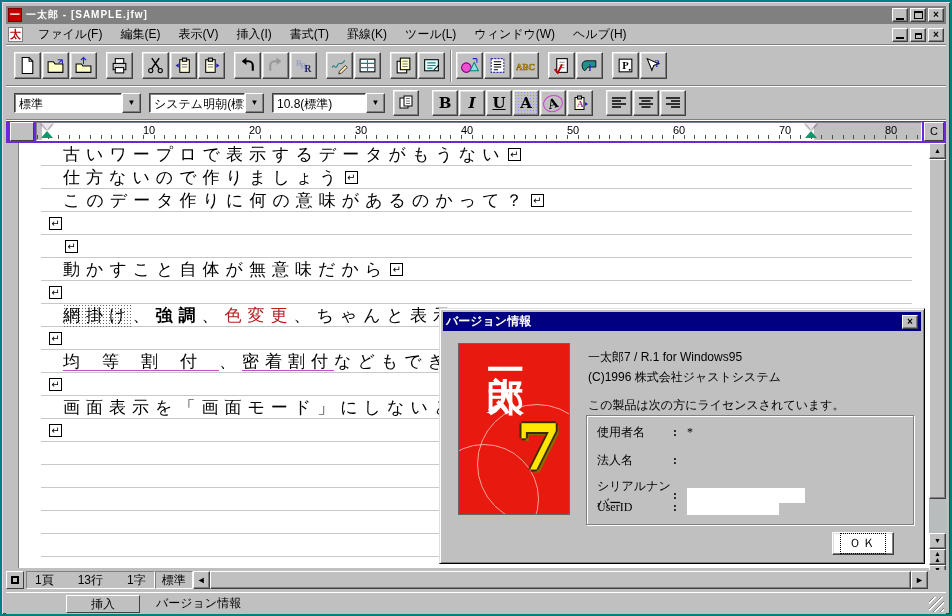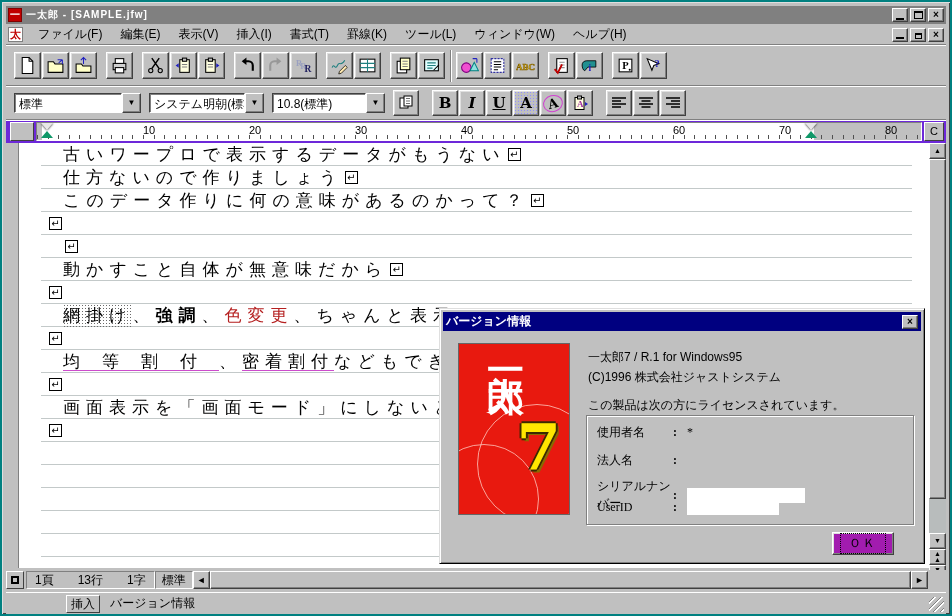--- a/index.html
+++ b/index.html
@@ -106,22 +106,22 @@
              padding:0 6px; font-size:12px; }
   .hscroll { flex:1; height:18px; display:flex; align-items:center; background:#b8bcbc; }
   .hthumb { flex:1; height:18px; background:#c0c0c0; border:1px solid; border-color:#fff #404040 #404040 #fff;
             box-shadow: inset -1px -1px 0 #808080; }
   .hbtn { width:17px; height:18px; background:#c0c0c0; border:1px solid; border-color:#fff #404040 #404040 #fff;
           box-shadow: inset -1px -1px 0 #808080; font-size:9px; text-align:center; line-height:16px; }
 
   
   .bottombar { position:absolute; left:4px; top:590px; right:4px; height:22px; background:#c0c0c0;
                border-top:1px solid #fff; display:flex; align-items:center; padding-left:60px; }
-  .modebox { height:18px; padding:0 4px; background:#c0c0c0; border:1px solid; border-color:#fff #404040 #404040 #fff;
-             font-size:12px; line-height:16px; margin-right:10px; }
+  .modebox { height:18px; padding:0 24px; background:#c0c0c0; border:1px solid; border-color:#fff #404040 #404040 #fff;
+             font-size:12px; line-height:16px; margin-right:16px; }
   .botmsg { font-size:12px; }
   .grip { position:absolute; right:2px; bottom:2px; width:15px; height:15px;
           background:repeating-linear-gradient(135deg, transparent 0 3px, #808080 3px 4px, #fff 4px 5px); }
 
   
   .dialog { position:absolute; left:437px; top:306px; width:486px; height:256px; background:#c0c0c0;
             border:1px solid; border-color:#dfdfdf #000 #000 #dfdfdf;
             box-shadow: inset 1px 1px 0 #fff, inset -1px -1px 0 #808080; z-index:50; }
   .dlg-title { position:absolute; left:3px; top:3px; right:3px; height:19px; background:#000080; color:#fff;
                display:flex; align-items:center; padding:0 3px; font-weight:bold; font-size:12px; }
@@ -136,21 +136,21 @@
                 text-shadow:2px 0 0 #3a2a00,-2px 0 0 #3a2a00,0 2px 0 #3a2a00,0 -2px 0 #3a2a00,3px 3px 0 #8a6a00; }
   .dlg-product { position:absolute; left:148px; top:40px; font-size:12px; }
   .dlg-copy { position:absolute; left:148px; top:60px; font-size:12px; }
   .dlg-license { position:absolute; left:148px; top:88px; font-size:12px; }
   .groupbox { position:absolute; left:146px; top:106px; width:328px; height:110px;
               border:1px solid #808080; box-shadow:1px 1px 0 #fff, inset 1px 1px 0 #fff; }
   .grow { position:absolute; left:10px; display:flex; font-size:12px; align-items:center;font-family:Liberation Serif, serif; }
   .glabel { width:76px; }
   .gcolon { width:14px; font-weight:bold; }
   .redact { display:inline-block; height:15px; background:#fff; }
-  .okbtn { position:absolute; right:30px; bottom:8px; width:62px; height:23px; background:#a21caf;
+  .okbtn { position:absolute; right:30px; bottom:8px; width:62px; height:23px; background:#ffffff;
            border:1px solid; border-color:#fff #404040 #404040 #fff; box-shadow: inset -1px -1px 0 #808080, inset 1px 1px 0 #dfdfdf;
            display:flex; align-items:center; justify-content:center; }
   .okbtn span { border:1px dotted #000; padding:1px 8px; font-size:12px; letter-spacing:2px; }
 </style>
 </head>
 <body>
 
 <div class="window">
 
   <div class="titlebar">

